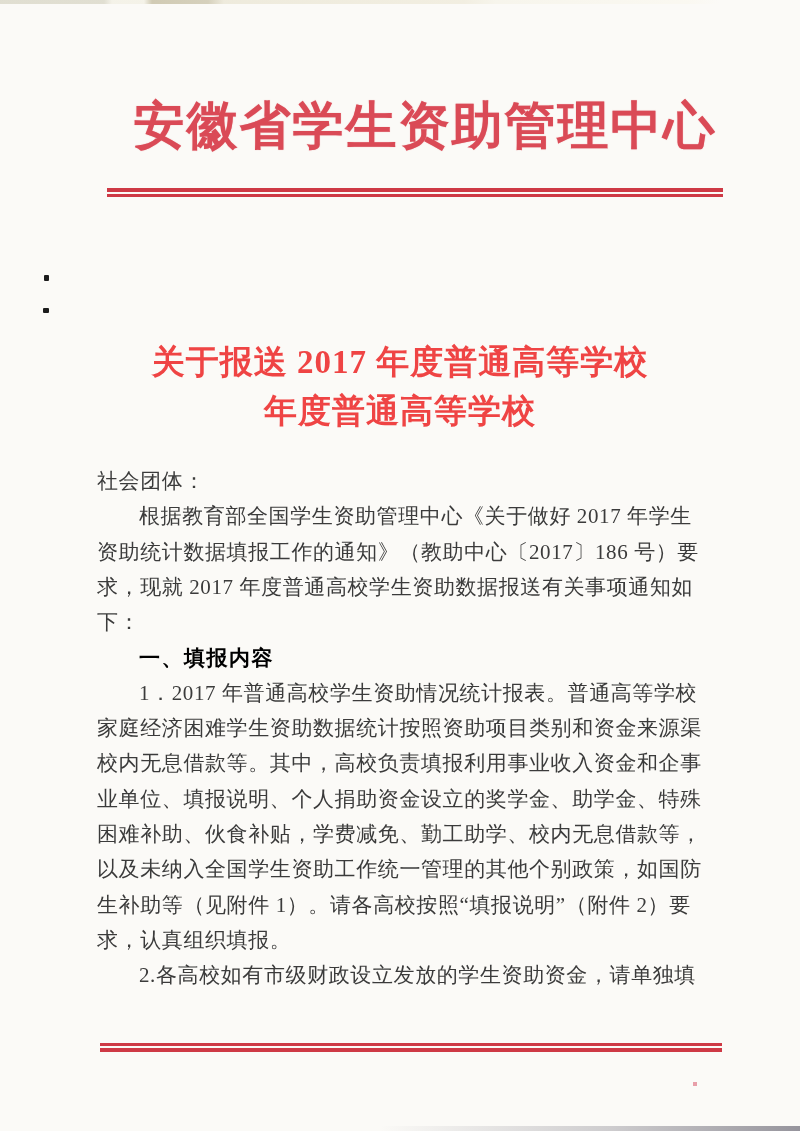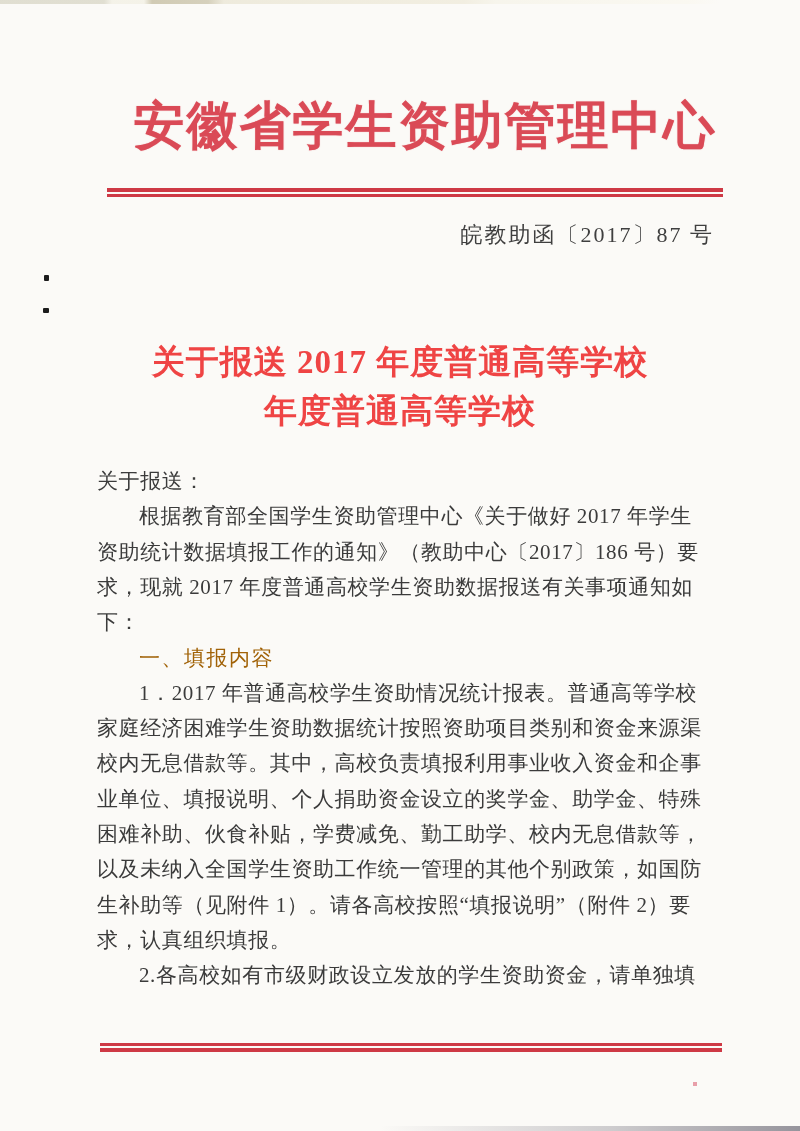--- a/index.html
+++ b/index.html
@@ -99,22 +99,22 @@
     color: #3b3b3b;
   }
   .doc-body .line {
     white-space: nowrap;
   }
   .doc-body .indent {
     text-indent: 2em;
   }
   .doc-body .section-heading {
     font-family: "Liberation Sans", "DejaVu Sans", sans-serif;
-    font-weight: normal;
-    color: #a16207;
+    font-weight: bold;
+    color: #000000;
     letter-spacing: 1.5px;
   }
   .footer-rule {
     position: absolute;
     top: 1043px;
     left: 100px;
     width: 622px;
   }
   .footer-rule .rule-thin {
     height: 3px;
@@ -155,32 +155,31 @@
   <div class="top-edge"></div>
 
   <div class="org-header">安徽省学生资助管理中心</div>
 
   <div class="header-rule">
     <div class="rule-thick"></div>
     <div class="rule-gap"></div>
     <div class="rule-thin"></div>
   </div>
 
-  <div class="doc-number">皖教助函〔2017〕87 号</div>
 
   <div class="speck speck-1"></div>
   <div class="speck speck-2"></div>
 
   <div class="doc-title">
     <div>关于报送 2017 年度普通高等学校</div>
     <div>年度普通高等学校</div>
   </div>
 
   <div class="doc-body">
-    <div class="line">关于报送：</div>
+    <div class="line">社会团体：</div>
     <div class="line indent">根据教育部全国学生资助管理中心《关于做好 2017 年学生</div>
     <div class="line">资助统计数据填报工作的通知》（教助中心〔2017〕186 号）要</div>
     <div class="line">求，现就 2017 年度普通高校学生资助数据报送有关事项通知如</div>
     <div class="line">下：</div>
     <div class="line indent section-heading">一、填报内容</div>
     <div class="line indent">1．2017 年普通高校学生资助情况统计报表。普通高等学校</div>
     <div class="line">家庭经济困难学生资助数据统计按照资助项目类别和资金来源渠</div>
     <div class="line">校内无息借款等。其中，高校负责填报利用事业收入资金和企事</div>
     <div class="line">业单位、填报说明、个人捐助资金设立的奖学金、助学金、特殊</div>
     <div class="line">困难补助、伙食补贴，学费减免、勤工助学、校内无息借款等，</div>

